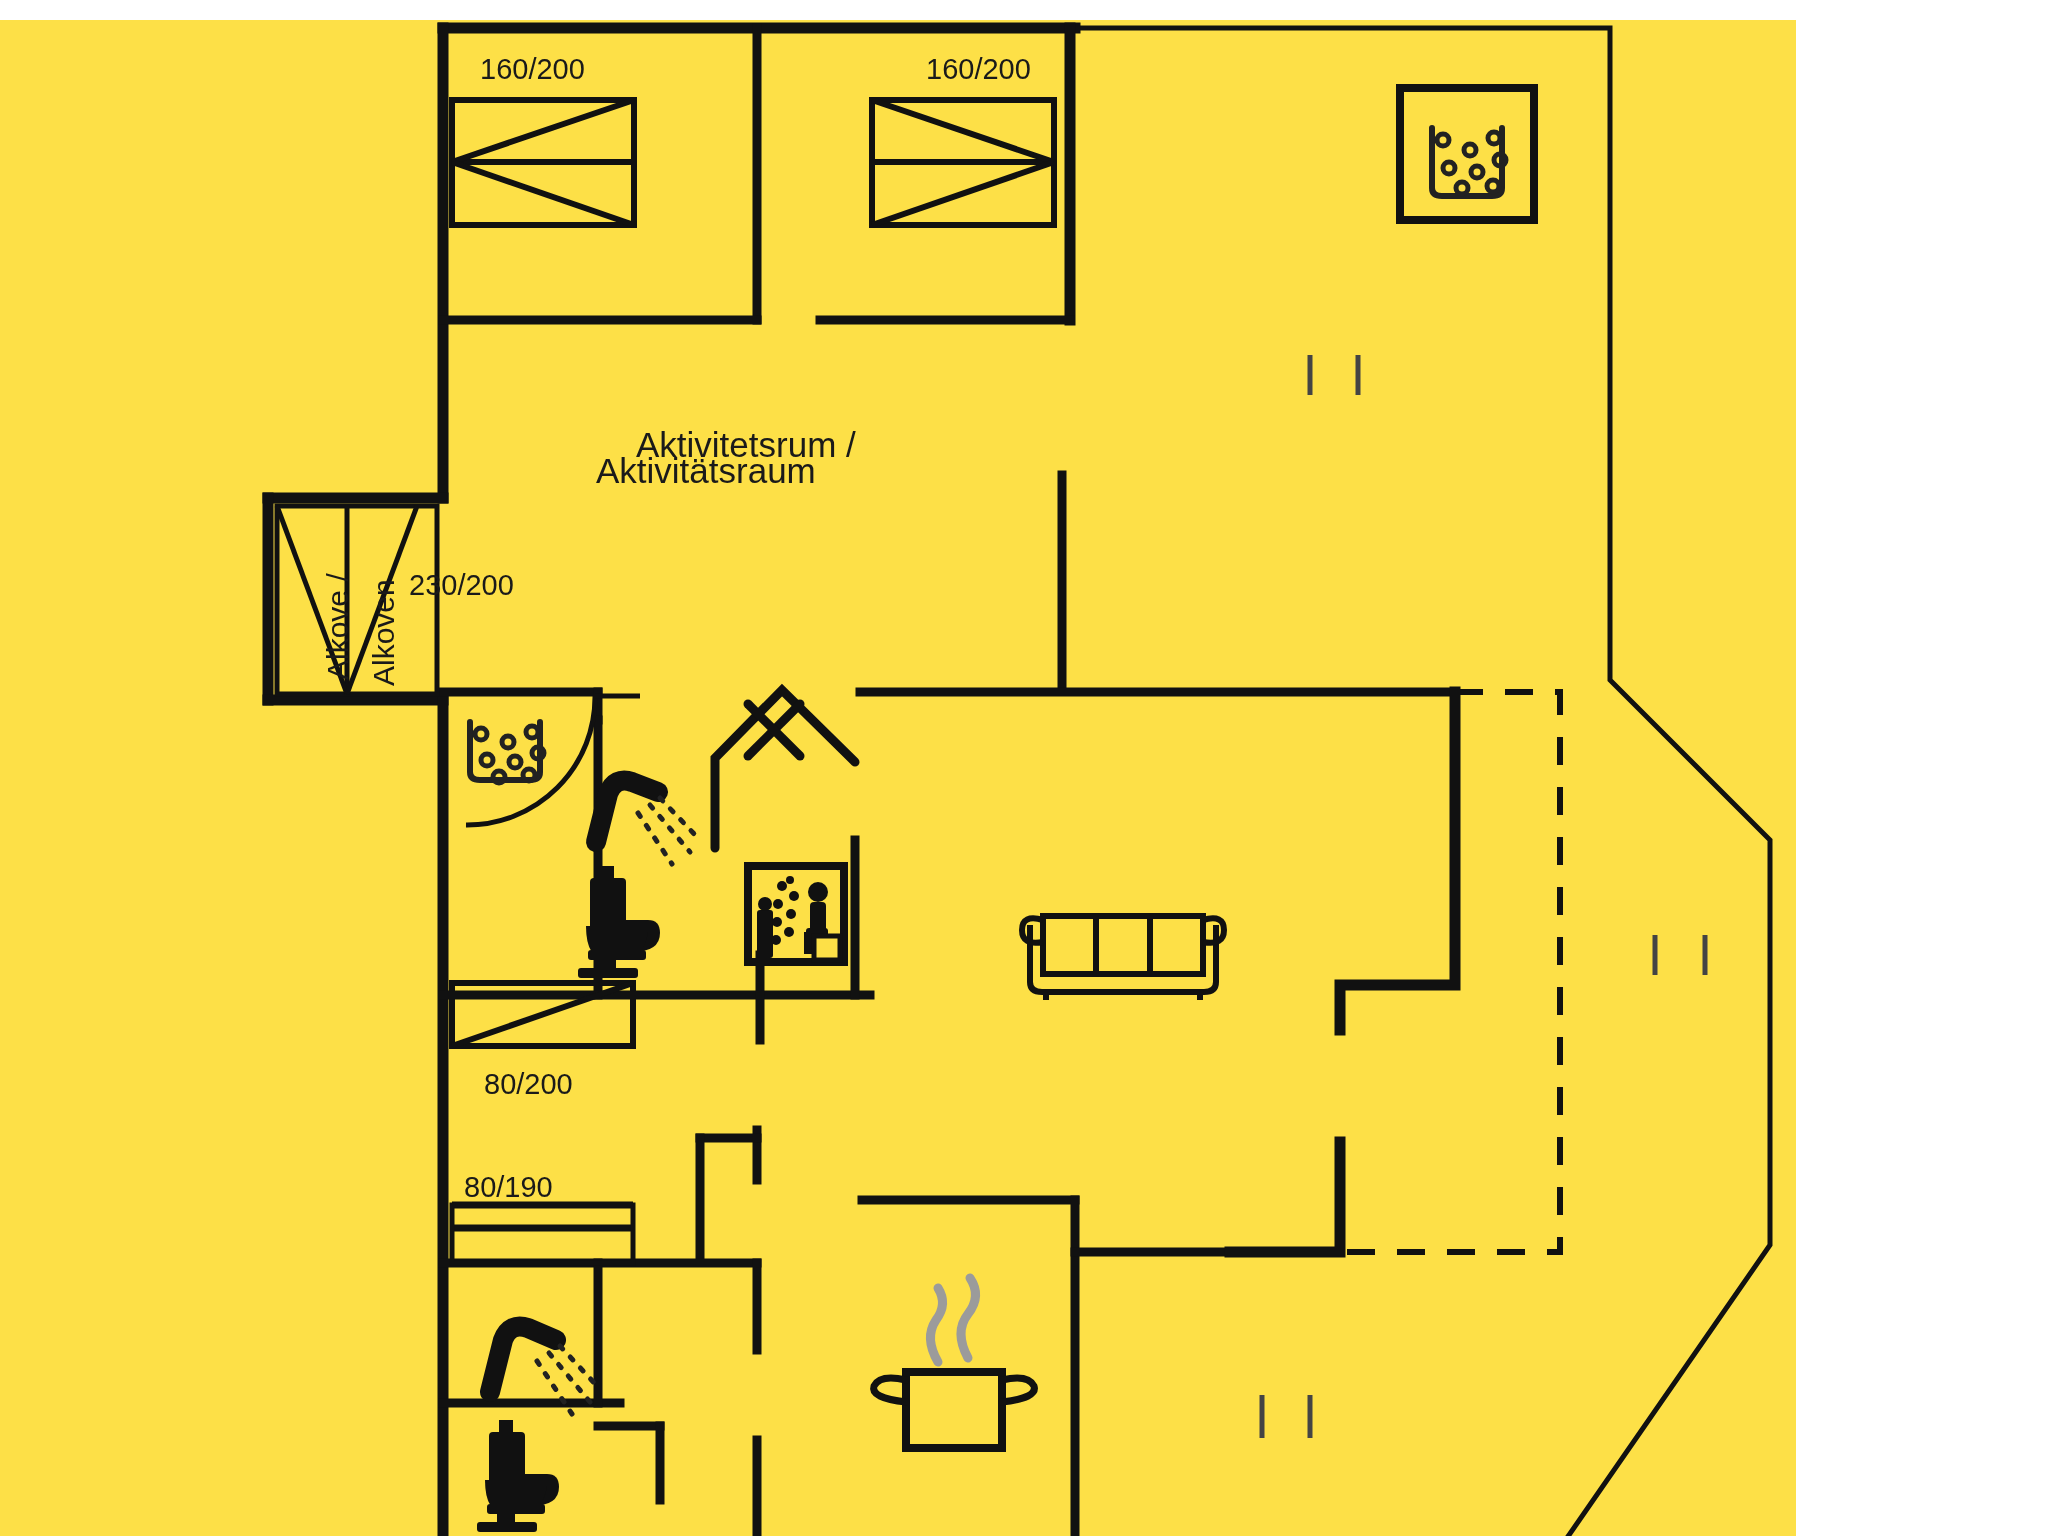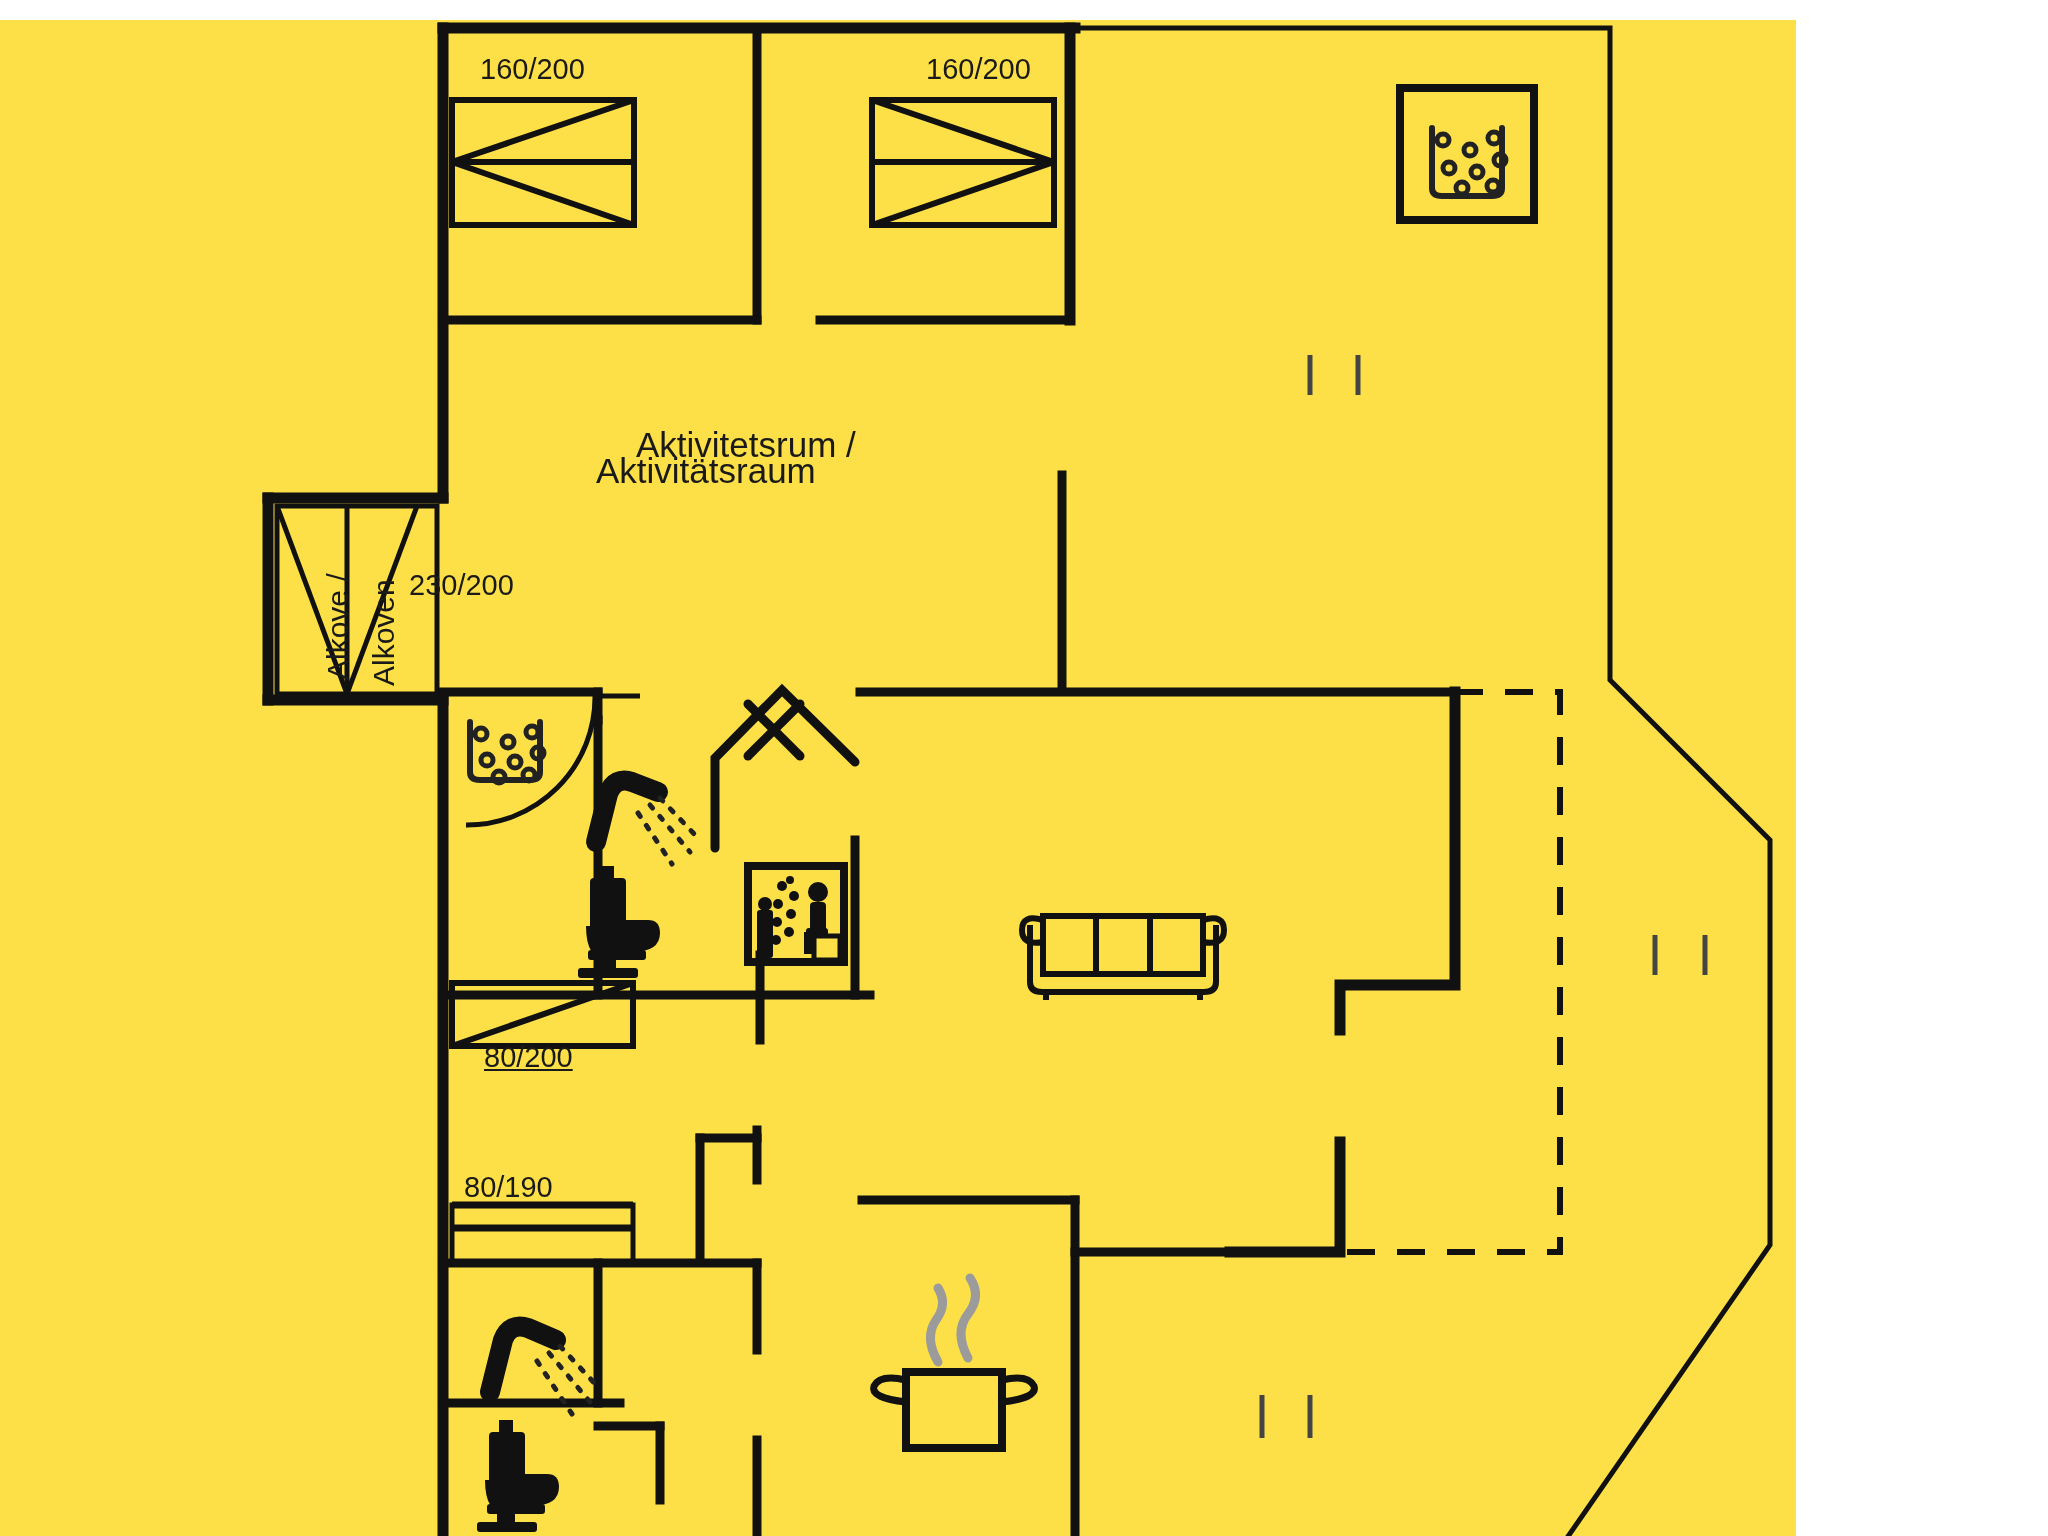--- a/index.html
+++ b/index.html
@@ -301,17 +301,17 @@
   <div class="plan-label room-label" style="left:636px; top:402px;">Aktivitetsrum /</div>
 
   <div class="plan-label room-label" style="left:596px; top:428px;">Aktivitätsraum</div>
 
   <div class="plan-label dim-label" style="left:409px; top:546px;">230/200</div>
 
   <div class="plan-label vert-label" style="left:318px; top:660px; transform: rotate(-90deg);">Alkove /</div>
 
   <div class="plan-label vert-label" style="left:364px; top:666px; transform: rotate(-90deg);">Alkoven</div>
 
-  <div class="plan-label dim-label" style="left:484px; top:1018px;text-decoration:underline;">80/200</div>
+  <div class="plan-label dim-label" style="left:484px; top:1045px;">80/200</div>
 
   <div class="plan-label dim-label" style="left:464px; top:1148px;">80/190</div>
 
 </div>
 
 </body></html>

